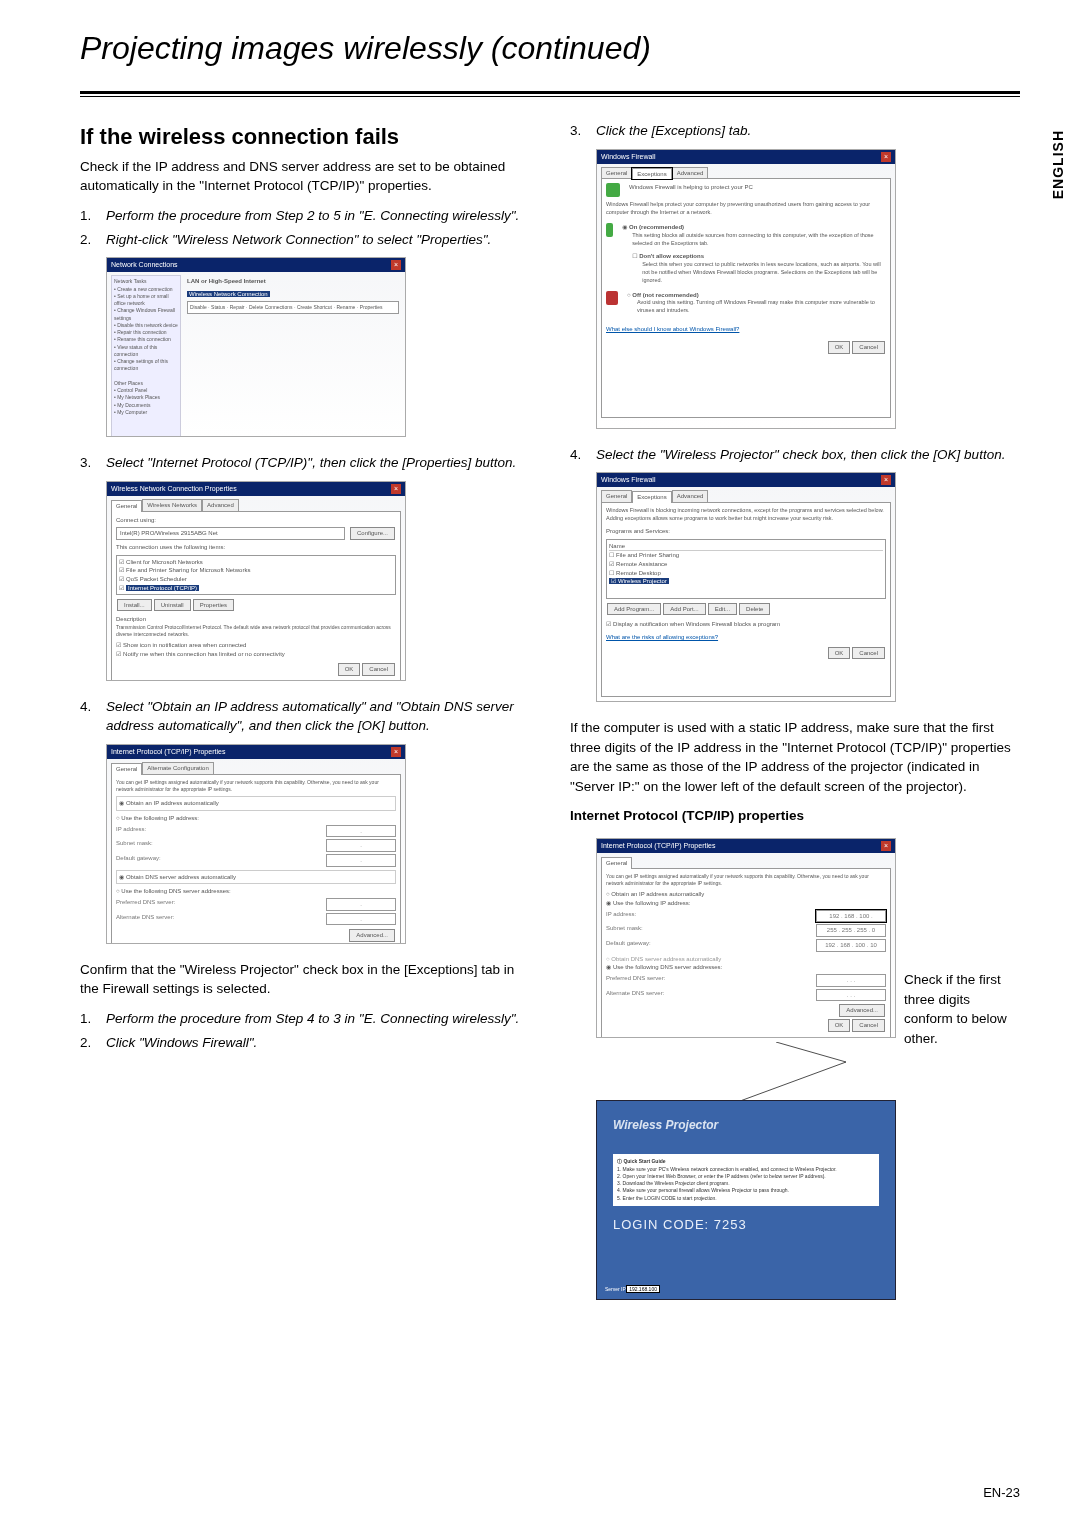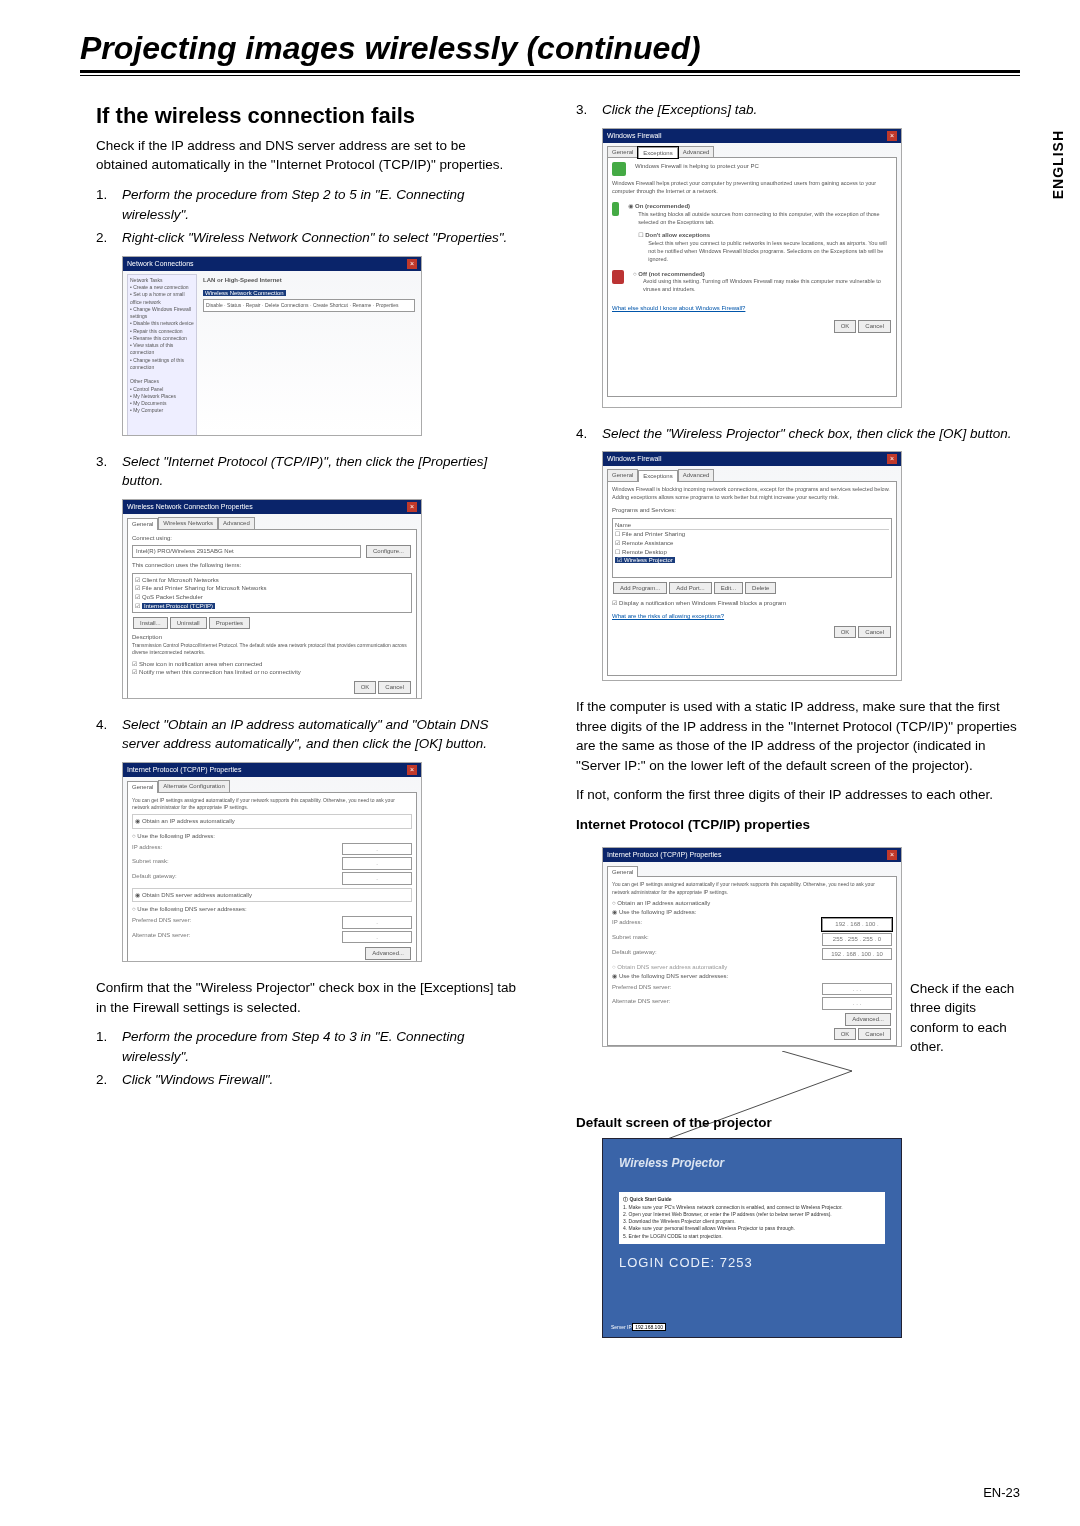--- a/index.html
+++ b/index.html
@@ -8,37 +8,37 @@
     width: 1080px;
     min-height: 1526px;
     padding: 30px 60px 30px 80px;
     background: #fff;
     color: #000;
     position: relative;
   }
   .title {
     font-size: 32px;
     font-style: italic;
-    font-weight: bold;
-    margin-bottom: 3px;
+    font-weight: normal;
+    margin-bottom: 24px;
   }
   .rule-thick { border-top: 3px solid #000; margin-bottom: 2px; }
   .rule-thin { border-top: 1px solid #000; margin-bottom: 24px; }
   .lang-label {
     position: absolute;
     right: 30px;
     top: 130px;
     transform: rotate(-90deg);
     transform-origin: right top;
     font-size: 14px;
     font-weight: bold;
     letter-spacing: 1px;
   }
   .columns { display: flex; gap: 40px; }
-  .col { flex: 1; font-size: 13.5px; line-height: 1.45; margin-left: 16px; }
+  .col { flex: 1; font-size: 13.5px; line-height: 1.45; }
   .subtitle { font-size: 22px; font-weight: bold; margin-bottom: 4px; }
   .para { margin-bottom: 10px; }
   .bold { font-weight: normal; }
   .num-item { display: flex; margin-bottom: 4px; }
   .num-item .n { width: 26px; flex-shrink: 0; }
   .num-item .t { flex: 1; font-style: italic; }
   .fig {
     width: 300px;
     height: 200px;
     border: 1px solid #aaa;
@@ -256,21 +256,20 @@
           <span class="hl">☑ <span>Wireless Projector</span></span>
         </div>
         <div><span class="btn">Add Program...</span><span class="btn">Add Port...</span><span class="btn">Edit...</span><span class="btn">Delete</span></div>
         <div style="margin-top:4px;">☑ <span>Display a notification when Windows Firewall blocks a program</span></div>
         <div style="margin-top:4px; color:#05a; text-decoration:underline;">What are the risks of allowing exceptions?</div>
         <div style="text-align:right; margin-top:4px;"><span class="btn">OK</span><span class="btn">Cancel</span></div>
       </div>
     </div>
 
     <div class="para bold">If the computer is used with a static IP address, make sure that the first three digits of the IP address in the "Internet Protocol (TCP/IP)" properties are the same as those of the IP address of the projector (indicated in "Server IP:" on the lower left of the default screen of the projector).</div>
-    <div class="para bold">If not, conform the first three digits of their IP addresses to each other.</div>
 
     <div class="caption">Internet Protocol (TCP/IP) properties</div>
 
     <div style="display:flex; align-items:flex-start; gap:8px;">
 
       <div class="fig" style="height:200px; margin-left:26px;">
         <div class="tb">
             <span>Internet Protocol (TCP/IP) Properties</span>
             <span class="x">×</span>
           </div>
@@ -298,31 +297,30 @@
               <span class="ip-box">. . .</span>
             </div>
           <div class="field-row">
               <span>Alternate DNS server:</span>
               <span class="ip-box">. . .</span>
             </div>
           <div style="text-align:right;"><span class="btn">Advanced...</span></div>
           <div style="text-align:right;"><span class="btn">OK</span><span class="btn">Cancel</span></div>
         </div>
       </div>
-      <div class="ip-match-note" style="width:110px; margin-top:140px;">Check if the each three digits conform to each other.</div>
+      <div class="ip-match-note" style="width:110px; margin-top:140px;">Check if the first three digits conform to below other.</div>
     </div>
 
     <div class="line-conn">
       <svg width="320" height="100">
         <line x1="180" y1="0" x2="250" y2="20" stroke="#000" stroke-width="0.7"></line>
         <line x1="60" y1="90" x2="250" y2="20" stroke="#000" stroke-width="0.7"></line>
       </svg>
     </div>
 
-    <div class="caption">Default screen of the projector</div>
 
     <div class="proj-screen">
       <div class="proj-title">Wireless Projector</div>
       <div class="proj-guide">
         <b>ⓘ <span>Quick Start Guide</span></b><br>
         <span>1. Make sure your PC's Wireless network connection is enabled, and connect to Wireless Projector.</span><br>
         <span>2. Open your Internet Web Browser, or enter the IP address (refer to below server IP address).</span><br>
         <span>3. Download the Wireless Projector client program.</span><br>
         <span>4. Make sure your personal firewall allows Wireless Projector to pass through.</span><br>
         <span>5. Enter the LOGIN CODE to start projection.</span>

